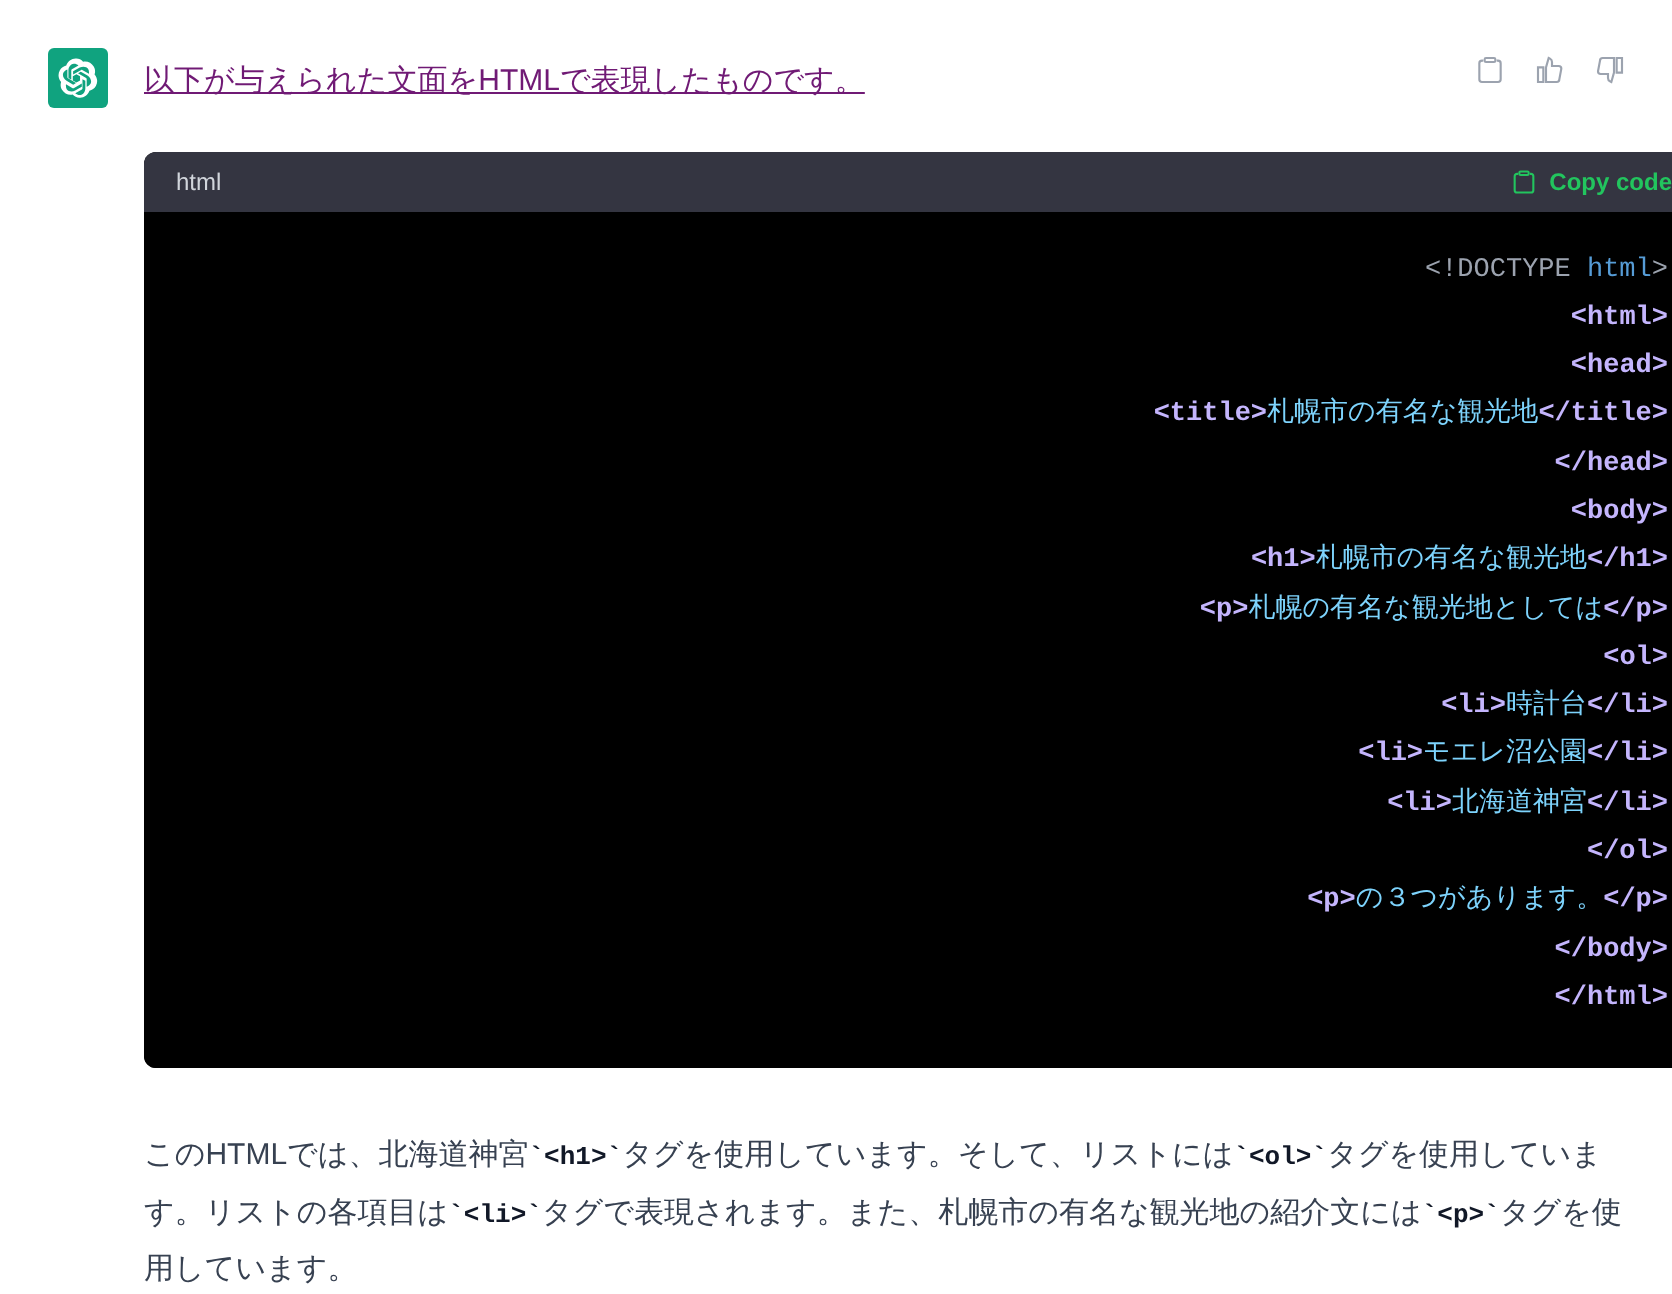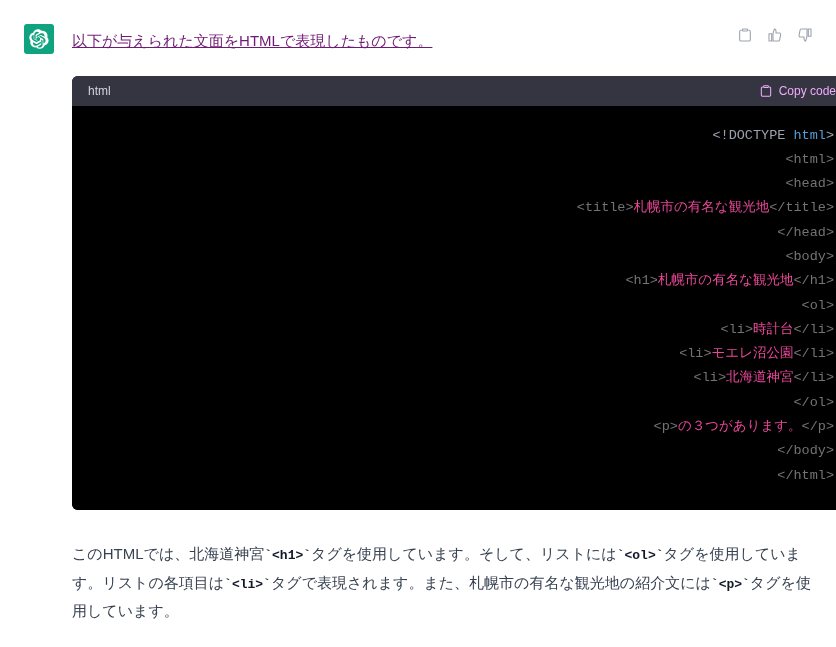--- a/index.html
+++ b/index.html
@@ -79,45 +79,46 @@
     font-size: 12px;
     color: #d1d5db;
   }
   .code-lang {
     color: #d1d5db;
   }
   .copy-btn {
     display: flex;
     align-items: center;
     gap: 6px;
-    color: #f0abfc;
+    color: #22c55e;
     cursor: pointer;
     font-size: 12px;
+    font-weight: bold;
   }
   .copy-btn svg {
     width: 14px;
     height: 14px;
     stroke: currentColor;
     stroke-width: 1.8;
     fill: none;
   }
   .code-body {
     padding: 18px 18px 22px 18px;
     font-family: "Consolas", "Monaco", "Courier New", monospace;
     font-size: 13.5px;
     line-height: 1.8;
     color: #ffffff;
     background: #000000;
     text-align: right;
   }
   .code-line { white-space: pre; }
   .token-doctype { color: #9ca3af; }
   .token-keyword { color: #569cd6; }
-  .token-tag { color: #737373; font-weight: normal; }
-  .token-text { color: #ec4899; }
+  .token-tag { color: #c4b5fd; font-weight: bold; }
+  .token-text { color: #7dd3fc; }
   .explanation {
     margin-top: 30px;
     font-size: 15px;
     line-height: 1.9;
     color: #374151;
     width: 740px;
   }
   .inline-code {
     font-family: Liberation Mono, monospace;
     font-size: 13px;
@@ -150,20 +151,21 @@
         </div>
       </div>
       <div class="code-body">
 <div class="code-line"><span class="token-doctype"><span>&lt;!DOCTYPE </span><span class="token-keyword">html</span><span>&gt;</span></span></div>
 <div class="code-line"><span class="token-tag">&lt;html&gt;</span></div>
 <div class="code-line"><span class="token-tag">&lt;head&gt;</span></div>
 <div class="code-line"><span>    </span><span class="token-tag">&lt;title&gt;</span><span class="token-text">札幌市の有名な観光地</span><span class="token-tag">&lt;/title&gt;</span></div>
 <div class="code-line"><span class="token-tag">&lt;/head&gt;</span></div>
 <div class="code-line"><span class="token-tag">&lt;body&gt;</span></div>
 <div class="code-line"><span>    </span><span class="token-tag">&lt;h1&gt;</span><span class="token-text">札幌市の有名な観光地</span><span class="token-tag">&lt;/h1&gt;</span></div>
+<div class="code-line"><span>    </span><span class="token-tag">&lt;p&gt;</span><span class="token-text">札幌の有名な観光地としては</span><span class="token-tag">&lt;/p&gt;</span></div>
 <div class="code-line"><span>    </span><span class="token-tag">&lt;ol&gt;</span></div>
 <div class="code-line"><span>        </span><span class="token-tag">&lt;li&gt;</span><span class="token-text">時計台</span><span class="token-tag">&lt;/li&gt;</span></div>
 <div class="code-line"><span>        </span><span class="token-tag">&lt;li&gt;</span><span class="token-text">モエレ沼公園</span><span class="token-tag">&lt;/li&gt;</span></div>
 <div class="code-line"><span>        </span><span class="token-tag">&lt;li&gt;</span><span class="token-text">北海道神宮</span><span class="token-tag">&lt;/li&gt;</span></div>
 <div class="code-line"><span>    </span><span class="token-tag">&lt;/ol&gt;</span></div>
 <div class="code-line"><span>    </span><span class="token-tag">&lt;p&gt;</span><span class="token-text">の３つがあります。</span><span class="token-tag">&lt;/p&gt;</span></div>
 <div class="code-line"><span class="token-tag">&lt;/body&gt;</span></div>
 <div class="code-line"><span class="token-tag">&lt;/html&gt;</span></div>
       </div>
     </div>

